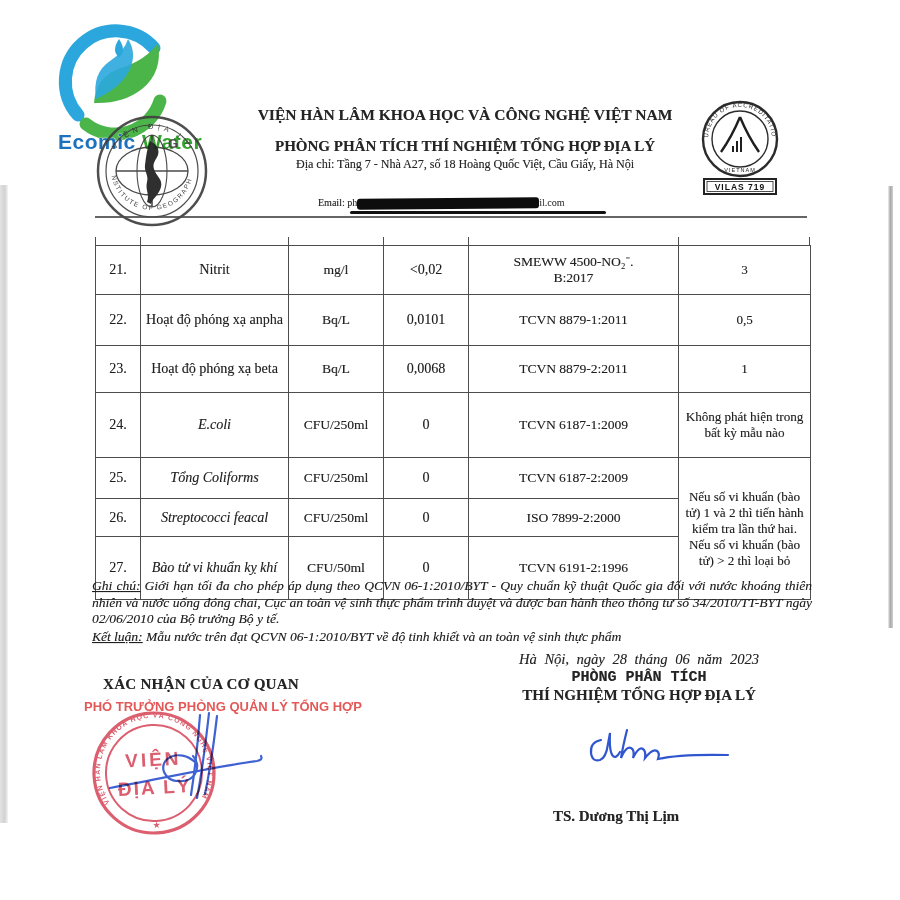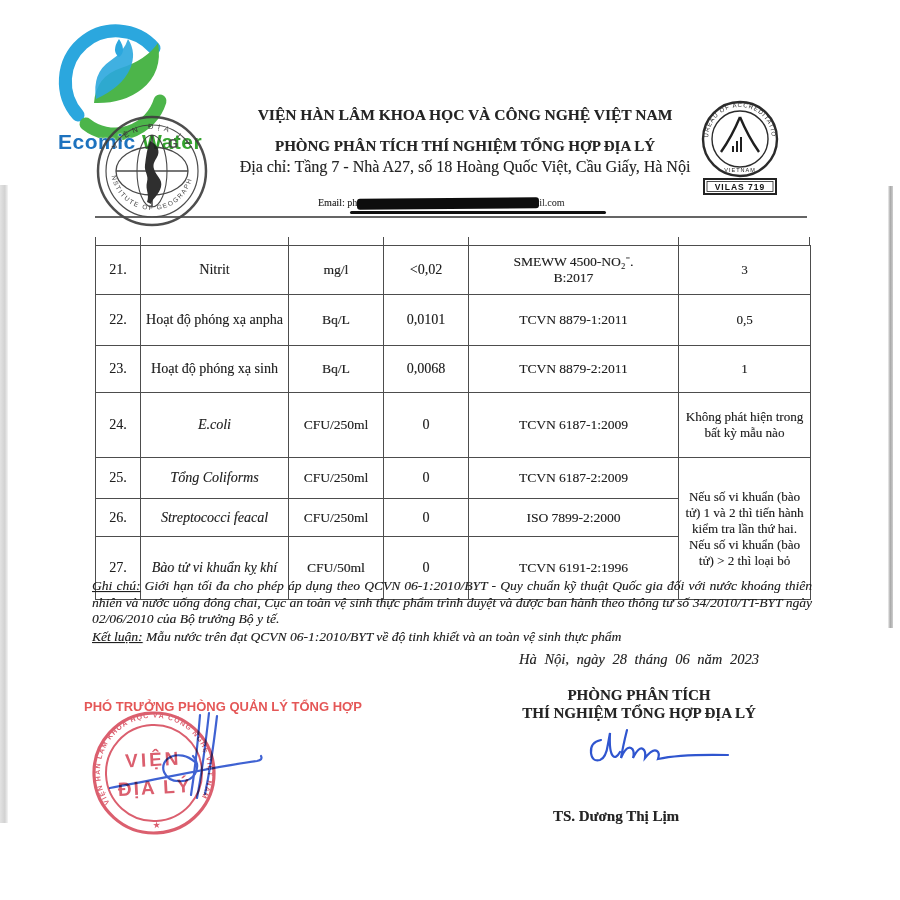--- a/index.html
+++ b/index.html
@@ -18,21 +18,21 @@
              font-weight:bold;font-size:21px;letter-spacing:.5px;white-space:nowrap;
              text-shadow:0 0 2px #fff,0 0 1px #fff;}
   .logo-text .t1{color:#1d72be;}
   .logo-text .t2{color:#35a52f;}
 
   
   .hdr{left:225px;top:106px;width:480px;text-align:center;line-height:1.15;}
   .hdr .l1{font-weight:bold;font-size:15.5px;}
   .hdr .l2{font-size:14.5px;margin-top:2px;letter-spacing:.5px;}
   .hdr .l3{font-weight:bold;font-size:15px;margin-top:14px;}
-  .hdr .l4{font-size:16px;margin-top:3px;}
+  .hdr .l4{font-size:12px;margin-top:3px;}
   .tel-line{left:300px;top:180px;width:510px;height:18px;font-size:14px;}
   .email-line{left:318px;top:197px;width:400px;height:18px;font-size:10px;}
   .redact{display:inline-block;background:#0d0d0d;border-radius:3px;vertical-align:middle;}
   .email-underline{left:350px;top:211px;width:256px;height:3px;background:#111;border-radius:2px;}
   .divider{left:95px;top:216px;width:712px;height:2px;background:#4a4a4a;opacity:.85;}
 
   
   .badge{left:684px;top:95px;}
   .orgseal{left:92px;top:112px;opacity:.92;}
 
@@ -58,21 +58,21 @@
 
   
   .notes{left:92px;top:578px;width:720px;font-style:italic;font-size:13.5px;
          line-height:16.5px;text-align:justify;color:#202020;}
   .notes .lead{text-decoration:underline;}
   .conclusion{margin-top:1px;text-align:left;}
 
   
   .sig-right{left:459px;top:651px;width:360px;text-align:center;}
   .sig-right .date{font-style:italic;font-size:14.5px;word-spacing:4px;}
-  .sig-right .d1{font-weight:bold;font-size:15px;margin-top:19px;}
+  .sig-right .d1{font-weight:bold;font-size:15px;margin-top:1px;font-family:Liberation Mono, monospace;}
   .sig-right .d2{font-weight:bold;font-size:15px;margin-top:1px;}
   .signer{left:436px;top:808px;width:360px;text-align:center;font-weight:bold;font-size:15px;}
 
   .sig-left-title{left:103px;top:676px;width:260px;font-weight:bold;font-size:15px;letter-spacing:.3px;}
   .sig-left-sub{left:84px;top:699px;width:290px;font-family:"Liberation Sans",sans-serif;
                 font-weight:bold;font-size:13px;color:#e03a3a;opacity:.85;}
   .stamp{left:87px;top:706px;mix-blend-mode:multiply;transform:rotate(-3deg);}
   .sigl{left:95px;top:700px;mix-blend-mode:multiply;}
   .sigr{left:565px;top:720px;}
 </style>
@@ -178,21 +178,21 @@
           <tr>
             <td class="c-no">22.</td>
             <td class="c-name">Hoạt độ phóng xạ anpha</td>
             <td class="c-unit">Bq/L</td>
             <td class="c-result">0,0101</td>
             <td class="c-method">TCVN 8879-1:2011</td>
             <td class="c-limit">0,5</td>
           </tr>
           <tr>
             <td class="c-no">23.</td>
-            <td class="c-name">Hoạt độ phóng xạ sinh</td>
+            <td class="c-name">Hoạt độ phóng xạ beta</td>
             <td class="c-unit">Bq/L</td>
             <td class="c-result">0,0068</td>
             <td class="c-method">TCVN 8879-2:2011</td>
             <td class="c-limit">1</td>
           </tr>
           <tr>
             <td class="c-no">24.</td>
             <td class="c-name it">E.coli</td>
             <td class="c-unit">CFU/250ml</td>
             <td class="c-result">0</td>
@@ -242,20 +242,21 @@
     <div class="d2">THÍ NGHIỆM TỔNG HỢP ĐỊA LÝ</div>
   </div>
   <svg class="abs sigr" width="175" height="58" viewBox="0 0 175 58">
     <g fill="none" stroke="#2f55cf" stroke-width="2.2" stroke-linecap="round">
       <path d="M36 20 q-11 2 -10 13 q1 9 9 7 q6 -2 8 -16 l2 -11 q-1 19 3 23 q3 3 7 -4"></path>
       <path d="M62 10 q-4 16 -6 28 q5 -12 10 -10 q4 2 2 10 q6 -12 10 -9 q3 2 2 9 q8 -10 12 -7 q3 2 1 8 q22 -5 70 -4"></path>
     </g>
   </svg>
   <div class="abs signer seriftxt">TS. Dương Thị Lịm</div>
 
+  <div class="abs sig-left-title seriftxt">XÁC NHẬN CỦA CƠ QUAN</div>
   <div class="abs sig-left-sub">PHÓ TRƯỞNG PHÒNG QUẢN LÝ TỔNG HỢP</div>
 
   <svg class="abs stamp" width="134" height="134" viewBox="0 0 134 134">
     <g opacity=".88">
       <circle cx="67" cy="67" r="60" fill="none" stroke="#d6495b" stroke-width="3.2"></circle>
       <circle cx="67" cy="67" r="48" fill="none" stroke="#d6495b" stroke-width="2"></circle>
       <defs>
           <path id="stampRing" d="M30 105 A54 54 0 1 1 104 105"></path>
         </defs>
       <text font-size="7" fill="#d6495b" letter-spacing="1.1" font-family="Liberation Sans, sans-serif" font-weight="bold">

